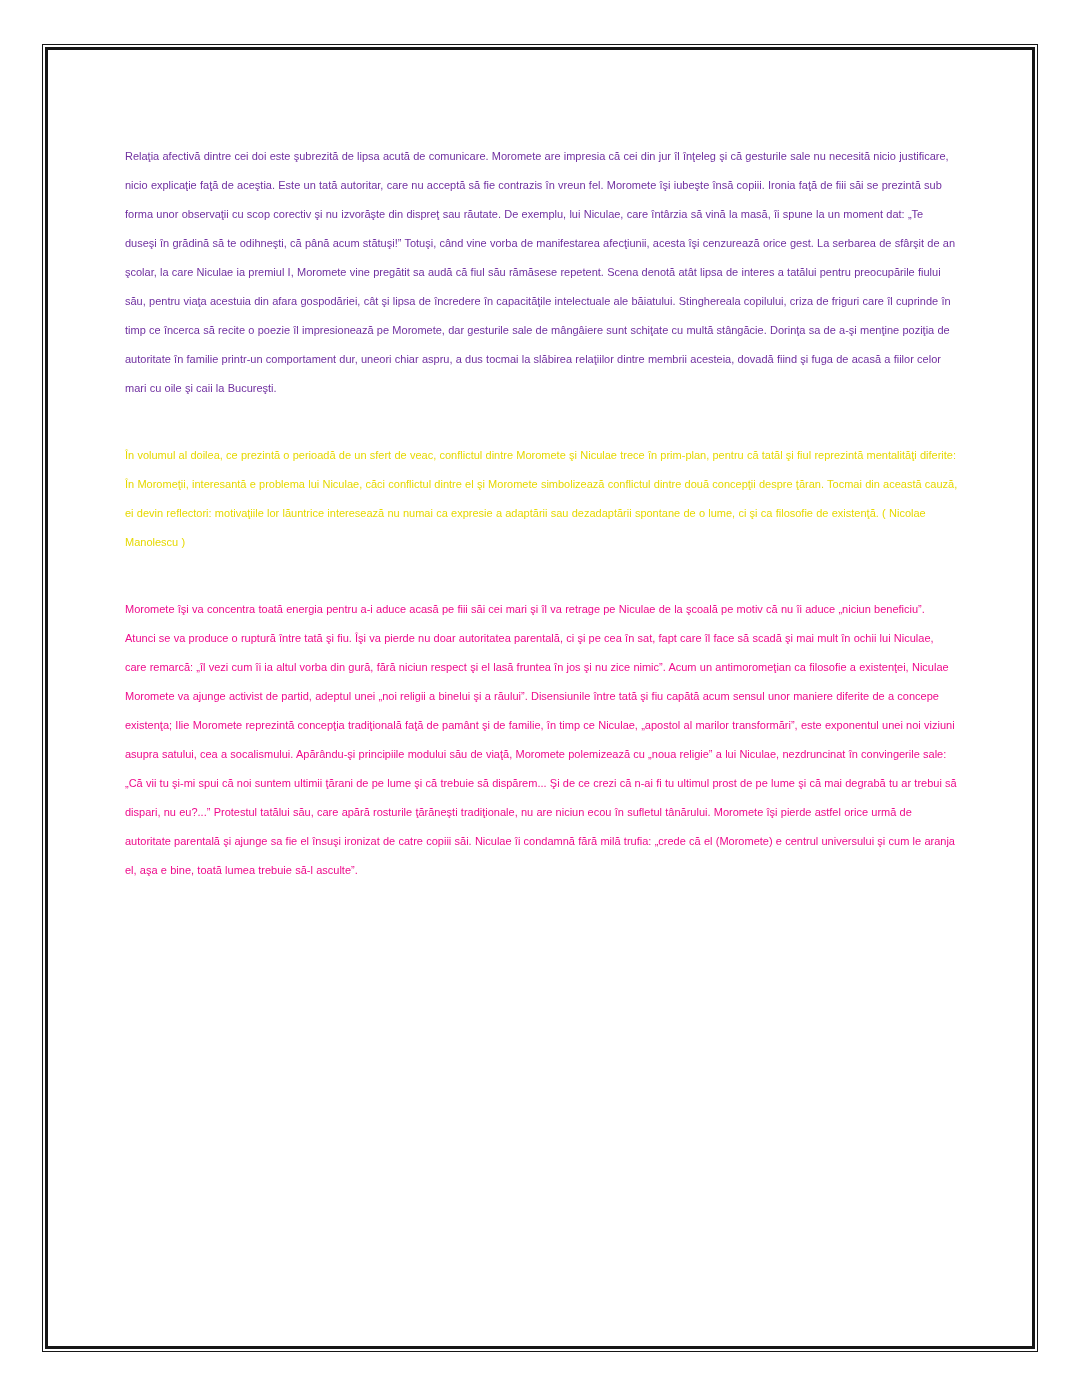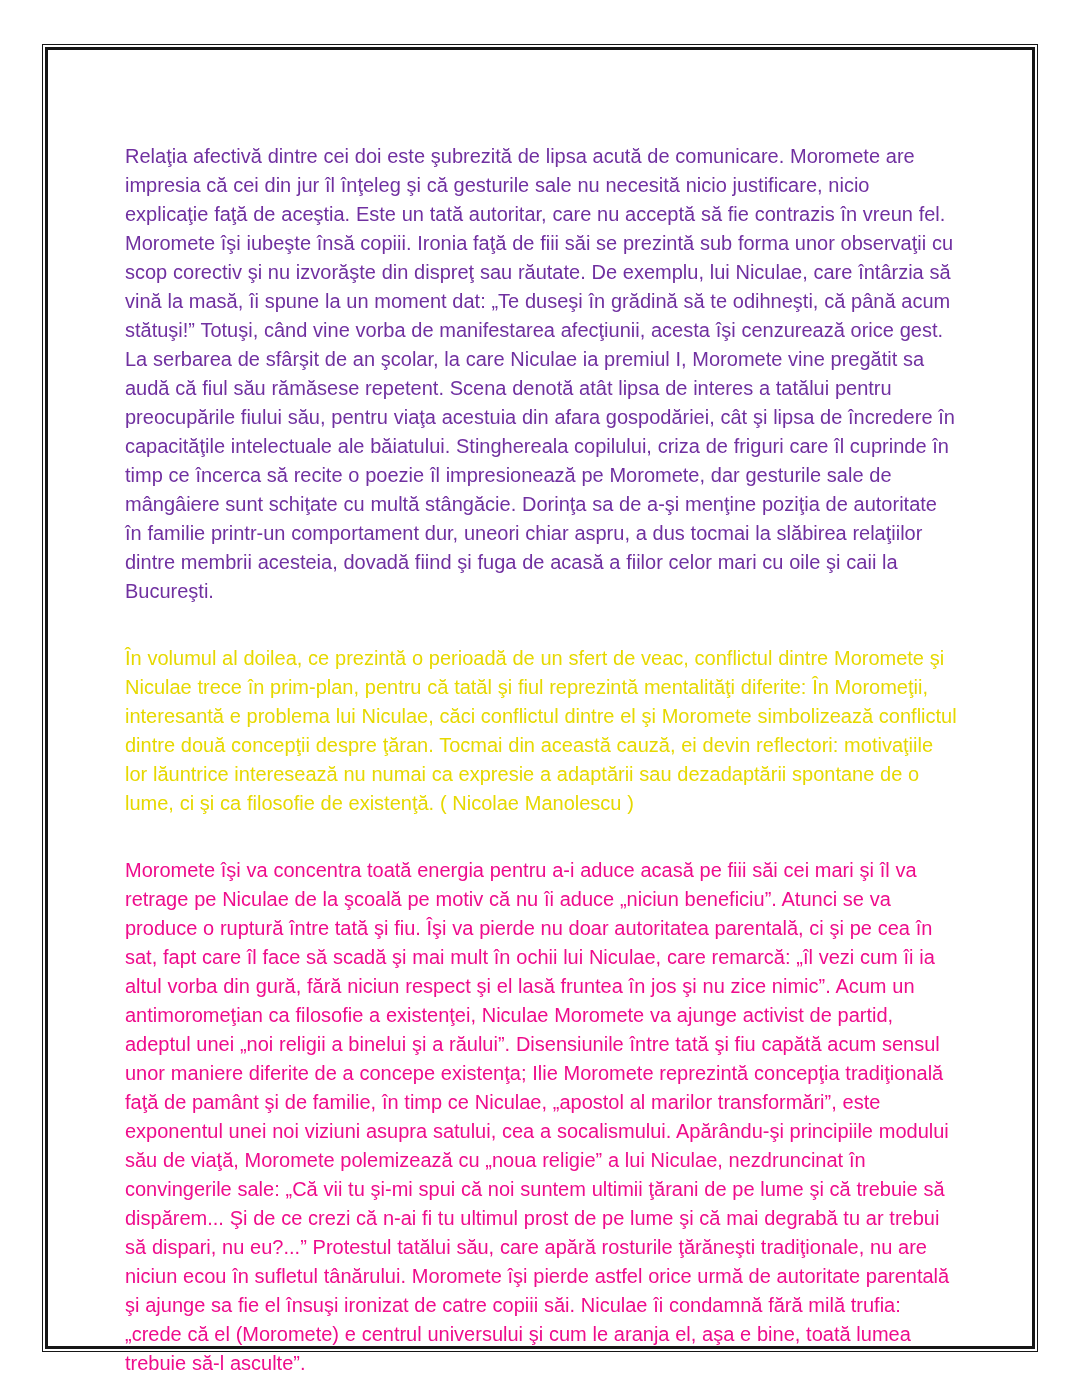--- a/index.html
+++ b/index.html
@@ -38,21 +38,21 @@
     border: 3px solid #161616;
   }
   .content {
     position: absolute;
     top: 142px;
     left: 125px;
     width: 833px;
   }
   .para {
     margin: 0 0 38px 0;
-    font-size: 20px;
+    font-size: 11px;
     line-height: 29px;
     text-align: left;
     word-spacing: 0.2px;
   }
 </style>
 </head>
 <body>
 
 <div class="page">
 

